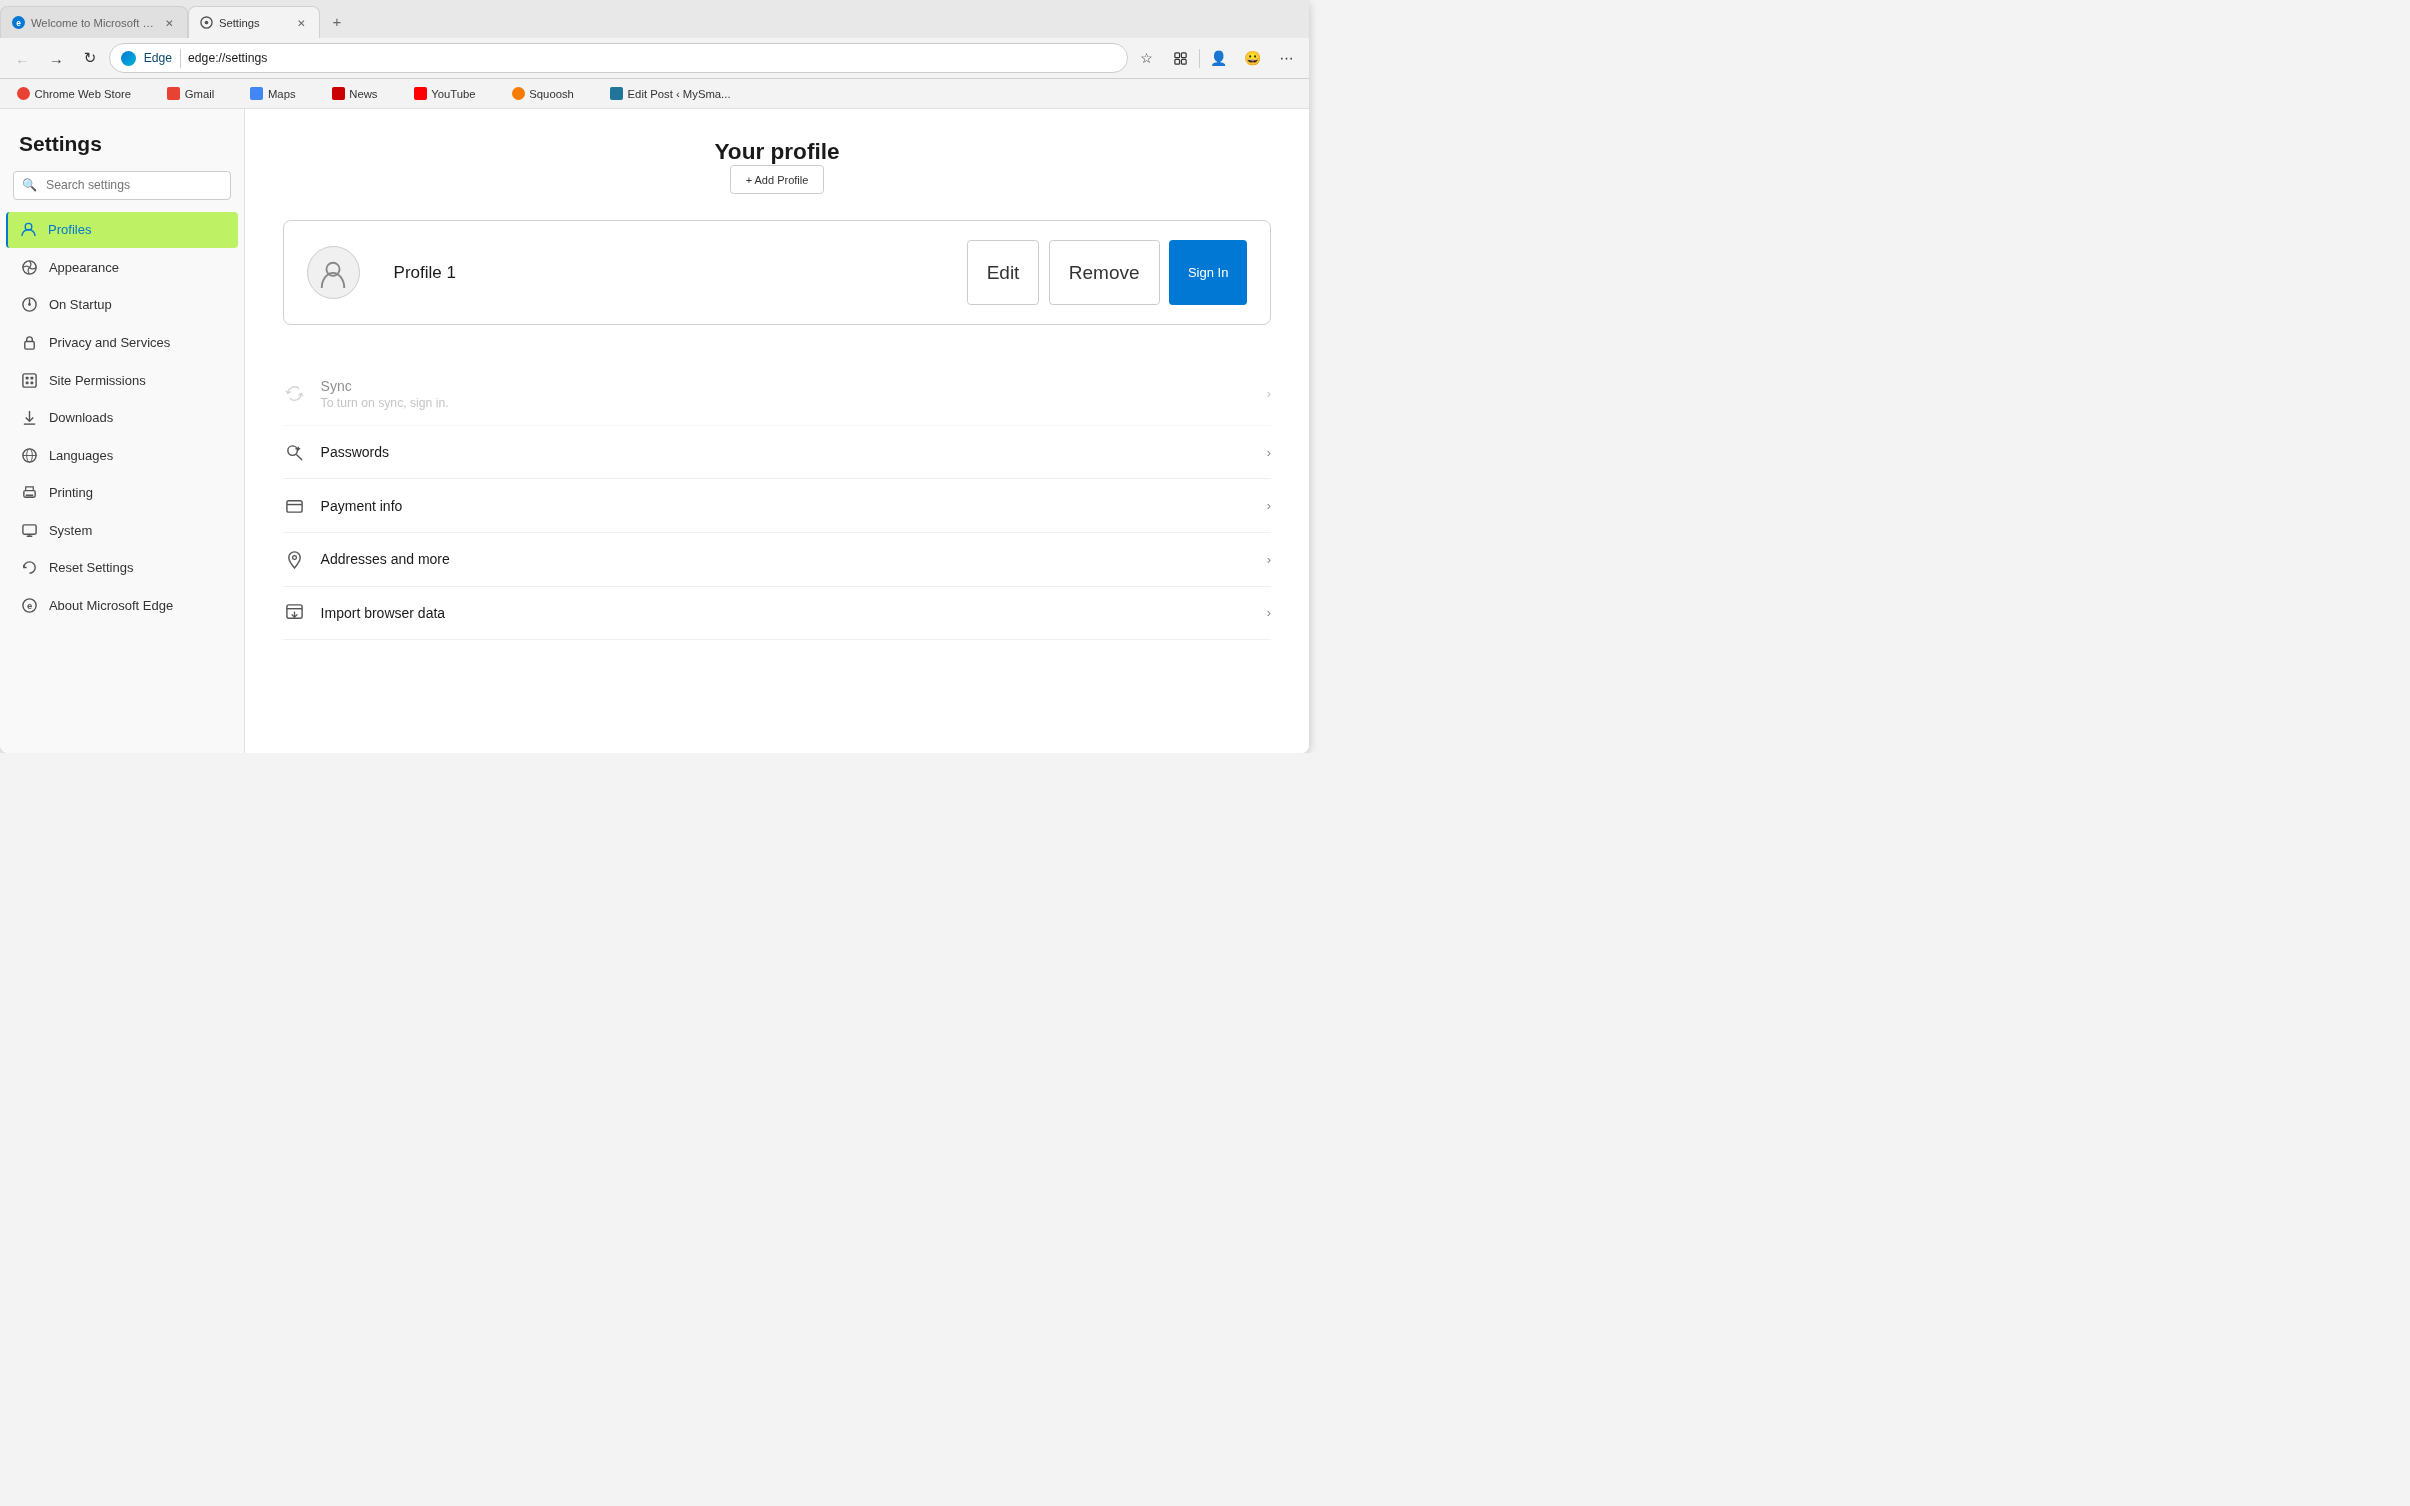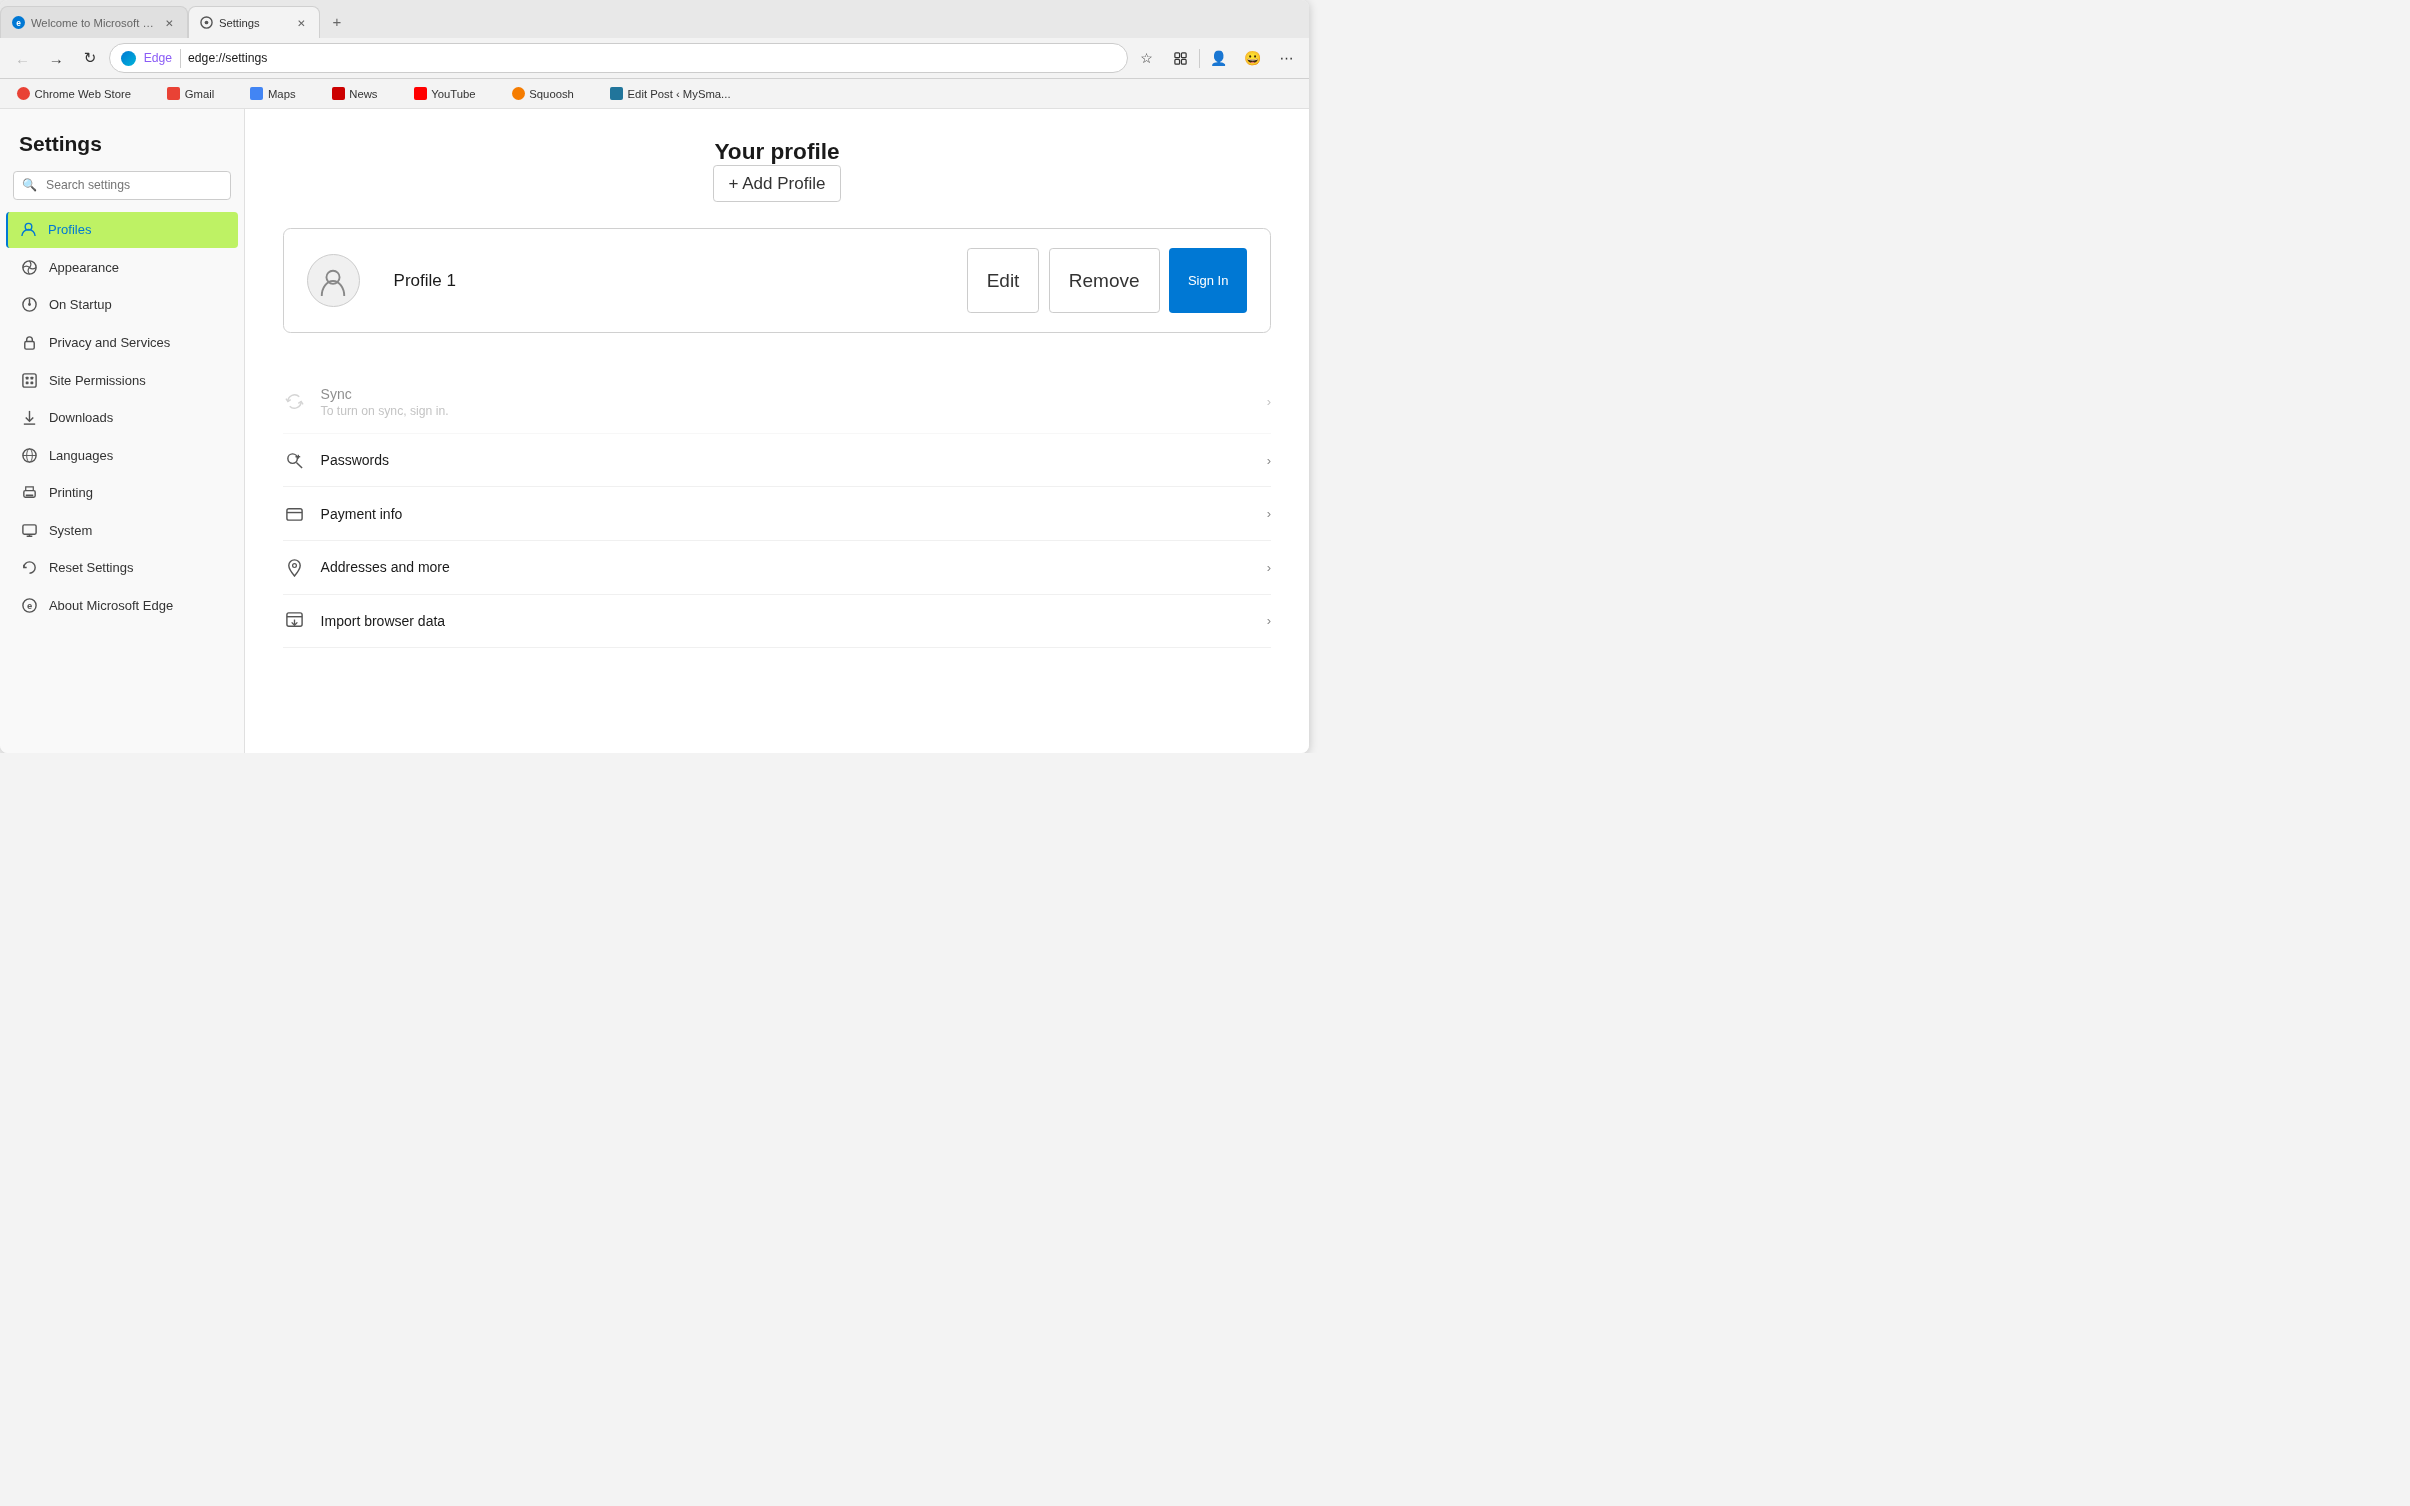--- a/index.html
+++ b/index.html
@@ -16,21 +16,21 @@
     .tab .tab-title { flex: 1; overflow: hidden; text-overflow: ellipsis; white-space: nowrap; }
     .tab .close-btn { font-size: 10.4px; color: #666; cursor: pointer; padding: 1.9px; border-radius: 2.8px; }
     .new-tab-btn { width: 26px; height: 26px; display: flex; align-items: center; justify-content: center; cursor: pointer; font-size: 15px; color: #666; border-radius: 50%; margin-left: 3.8px; margin-bottom: 3.8px; }
 
     
     .toolbar { background: #f3f3f3; display: flex; align-items: center; padding: 3.8px 7.5px; gap: 3.8px; height: 41px; border-bottom: 0.9px solid #d0d0d0; }
     .toolbar-btn { width: 30px; height: 30px; border: none; background: transparent; cursor: pointer; border-radius: 3.8px; display: flex; align-items: center; justify-content: center; color: #333; font-size: 15px; }
     .toolbar-btn.disabled { color: #bbb; cursor: default; }
     .address-bar-container { flex: 1; display: flex; align-items: center; background: white; border: 0.9px solid #ccc; border-radius: 19px; padding: 0 11.3px; height: 30px; gap: 7.5px; }
     .edge-logo { width: 15px; height: 15px; background: linear-gradient(135deg, #0078d4, #00b4d8); border-radius: 50%; flex-shrink: 0; }
-    .edge-label { font-size: 12.2px; color: #8b5cf6; }
+    .edge-label { font-size: 12.2px; color: #0c4a6e; }
     .separator-v { width: 0.9px; height: 19px; background: #ccc; }
     .address-text { font-size: 12.2px; color: #1a1a1a; flex: 1; }
     .toolbar-right { display: flex; align-items: center; gap: 3.8px; }
     .toolbar-icon-btn { width: 30px; height: 30px; border: none; background: transparent; cursor: pointer; border-radius: 3.8px; display: flex; align-items: center; justify-content: center; color: #333; font-size: 14px; }
 
     
     .bookmarks-bar { background: #f3f3f3; display: flex; align-items: center; padding: 2.8px 9.4px; gap: 21px; height: 30px; border-bottom: 0.9px solid #e0e0e0; text-align: right; }
     .bookmark-item { display: flex; align-items: center; gap: 4.7px; padding: 2.8px 7.5px; border-radius: 3.8px; cursor: pointer; font-size: 11.3px; color: #333; white-space: nowrap; }
     .bookmark-icon { width: 13px; height: 13px; border-radius: 1.9px; flex-shrink: 0; }
 
@@ -45,21 +45,21 @@
     .search-icon-inside { position: absolute; left: 9.4px; top: 50%; transform: translateY(-50%); color: #666; font-size: 12.2px; }
 
     .nav-item { display: flex; align-items: center; padding: 9.4px 13px 9.4px 15px; gap: 11.3px; cursor: pointer; border-radius: 3.8px; margin: 0.9px 5.6px; font-size: 13px; color: #333; }
     .nav-item.active { background: #bef264; color: #0078d4; font-weight: 500; border-left: 2.8px solid #0078d4; padding-left: 12.2px; }
     .nav-icon { width: 17px; height: 17px; flex-shrink: 0; display: flex; align-items: center; justify-content: center; }
 
     
     .content { flex: 1; background: white; overflow-y: auto; padding: 30px 38px; }
     .content-header { display: flex; align-items: center; justify-content: space-between; margin-bottom: 26px; flex-direction: column; }
     .page-title { font-size: 22.6px; font-weight: 600; color: #1a1a1a; }
-    .add-profile-btn { display: flex; align-items: center; gap: 5.6px; padding: 7.5px 15px; border: 1.4px solid #ccc; border-radius: 3.8px; background: white; cursor: pointer; font-size: 17px; color: #333; }
+    .add-profile-btn { display: flex; align-items: center; gap: 5.6px; padding: 7.5px 15px; border: 1.4px solid #ccc; border-radius: 3.8px; background: white; cursor: pointer; font-size: 11px; color: #333; }
 
     
     .profile-card { border: 1.4px solid #d0d0d0; border-radius: 7.5px; padding: 19px 22.6px; display: flex; align-items: center; gap: 34px; margin-bottom: 38px; background: white; }
     .profile-avatar { width: 53px; height: 53px; border-radius: 50%; border: 1.9px solid #ccc; display: flex; align-items: center; justify-content: center; background: #f0f0f0; flex-shrink: 0; }
     .profile-name { font-size: 17px; font-weight: 500; flex: 1; }
     .profile-actions { display: flex; gap: 9.4px; }
     .btn-edit, .btn-remove { padding: 7.5px 19px; border: 1.4px solid #ccc; border-radius: 3.8px; background: white; cursor: pointer; font-size: 19px; color: #333; }
     .btn-signin { padding: 25px 19px; border: none; border-radius: 3.8px; background: #0078d4; cursor: pointer; font-size: 13px; color: white; font-weight: 500; }
 
     

